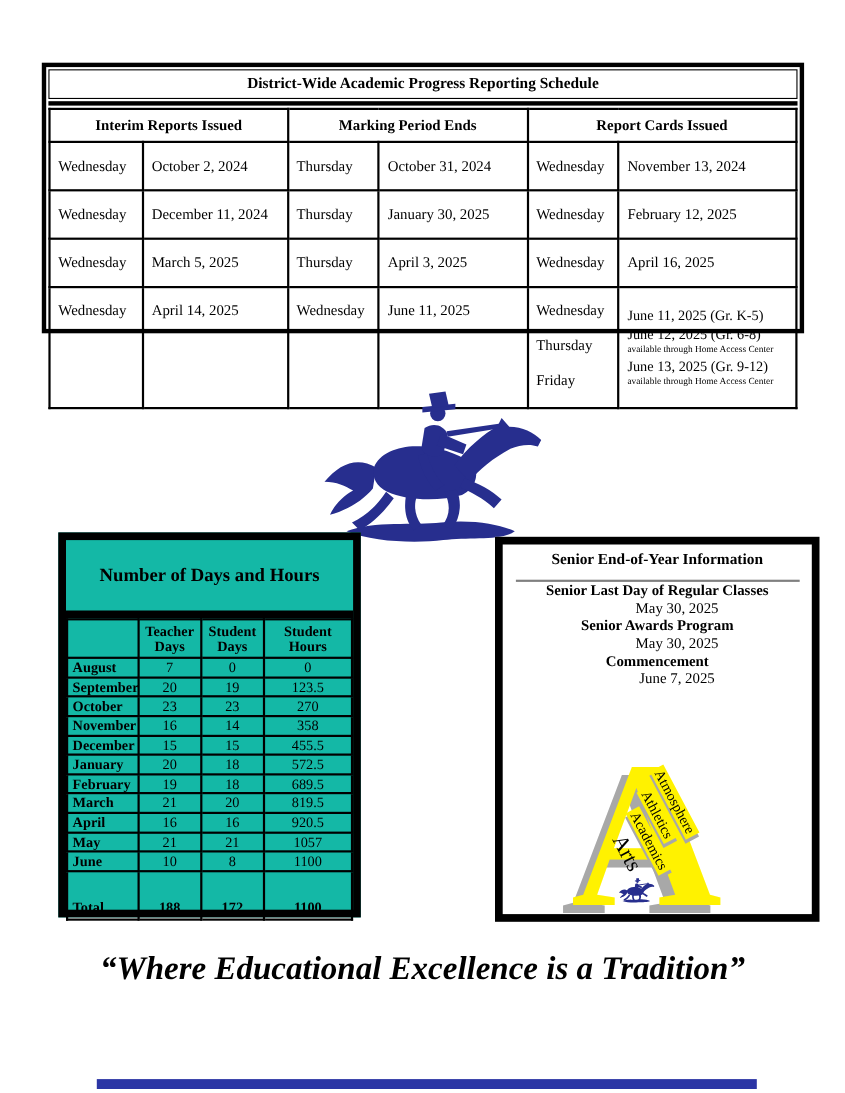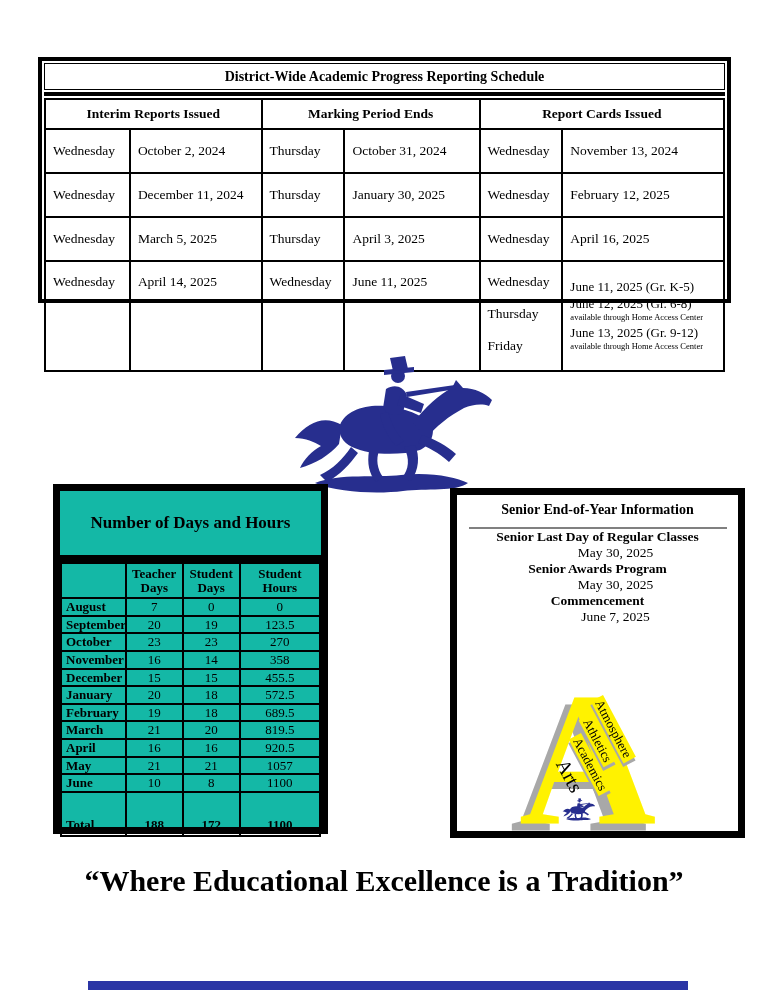--- a/index.html
+++ b/index.html
@@ -55,21 +55,21 @@
             font-weight:bold;color:#FFF200;text-shadow:-9px 7px 0 #A8A8A8;
             font-family:"Liberation Serif", serif;}
   .logo-word{position:absolute;transform:rotate(62deg);transform-origin:0 0;
              background:#FFF200;color:#000;font-size:13px;line-height:14px;
              padding:0 3px;white-space:nowrap;box-shadow:3px 2px 0 #A8A8A8;}
   .logo-word.arts{font-size:20px;line-height:20px;background:transparent;box-shadow:none;}
   .horse-mini{position:absolute;left:42px;top:102px;width:36px;height:28px;}
 
   
   .quote{position:absolute;left:0;top:864px;width:100%;text-align:center;
-         font-weight:bold;font-size:30px;}
+         font-weight:bold;font-style:italic;font-size:30px;}
   .footer-bar{position:absolute;left:88px;top:981px;width:600px;height:9px;}
 </style>
 </head>
 <body>
 
 <div class="page">
 
   <svg width="0" height="0" style="position:absolute">
     <defs>
       <symbol id="horse" viewBox="0 0 220 150">

